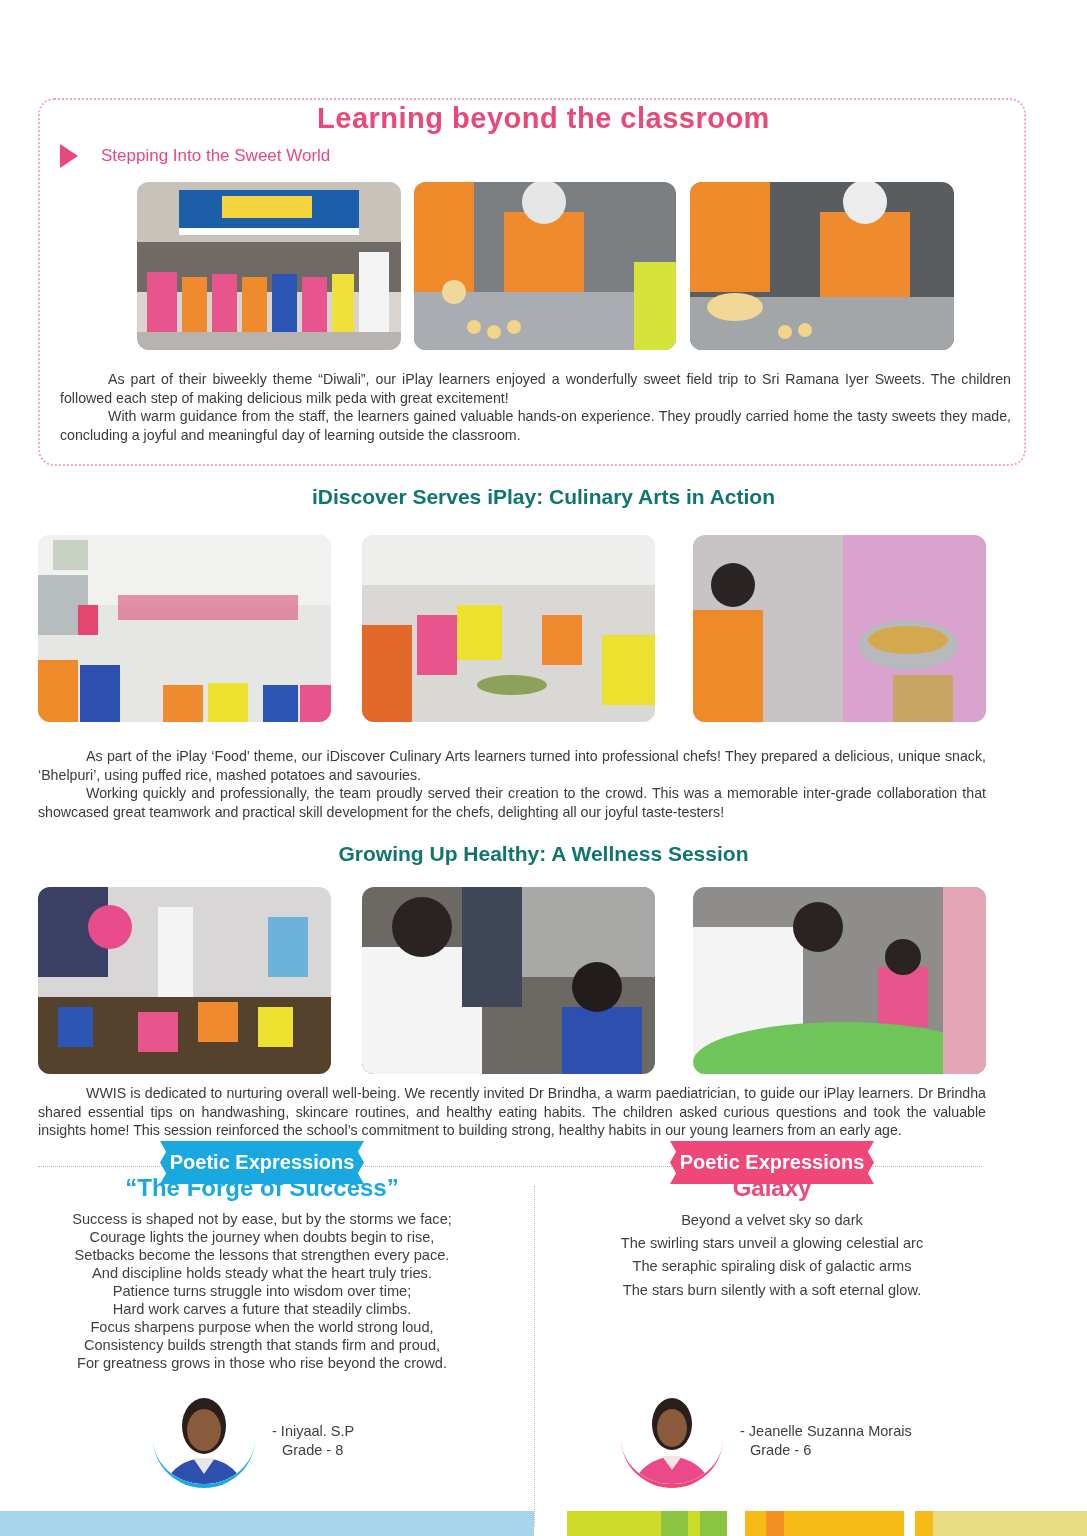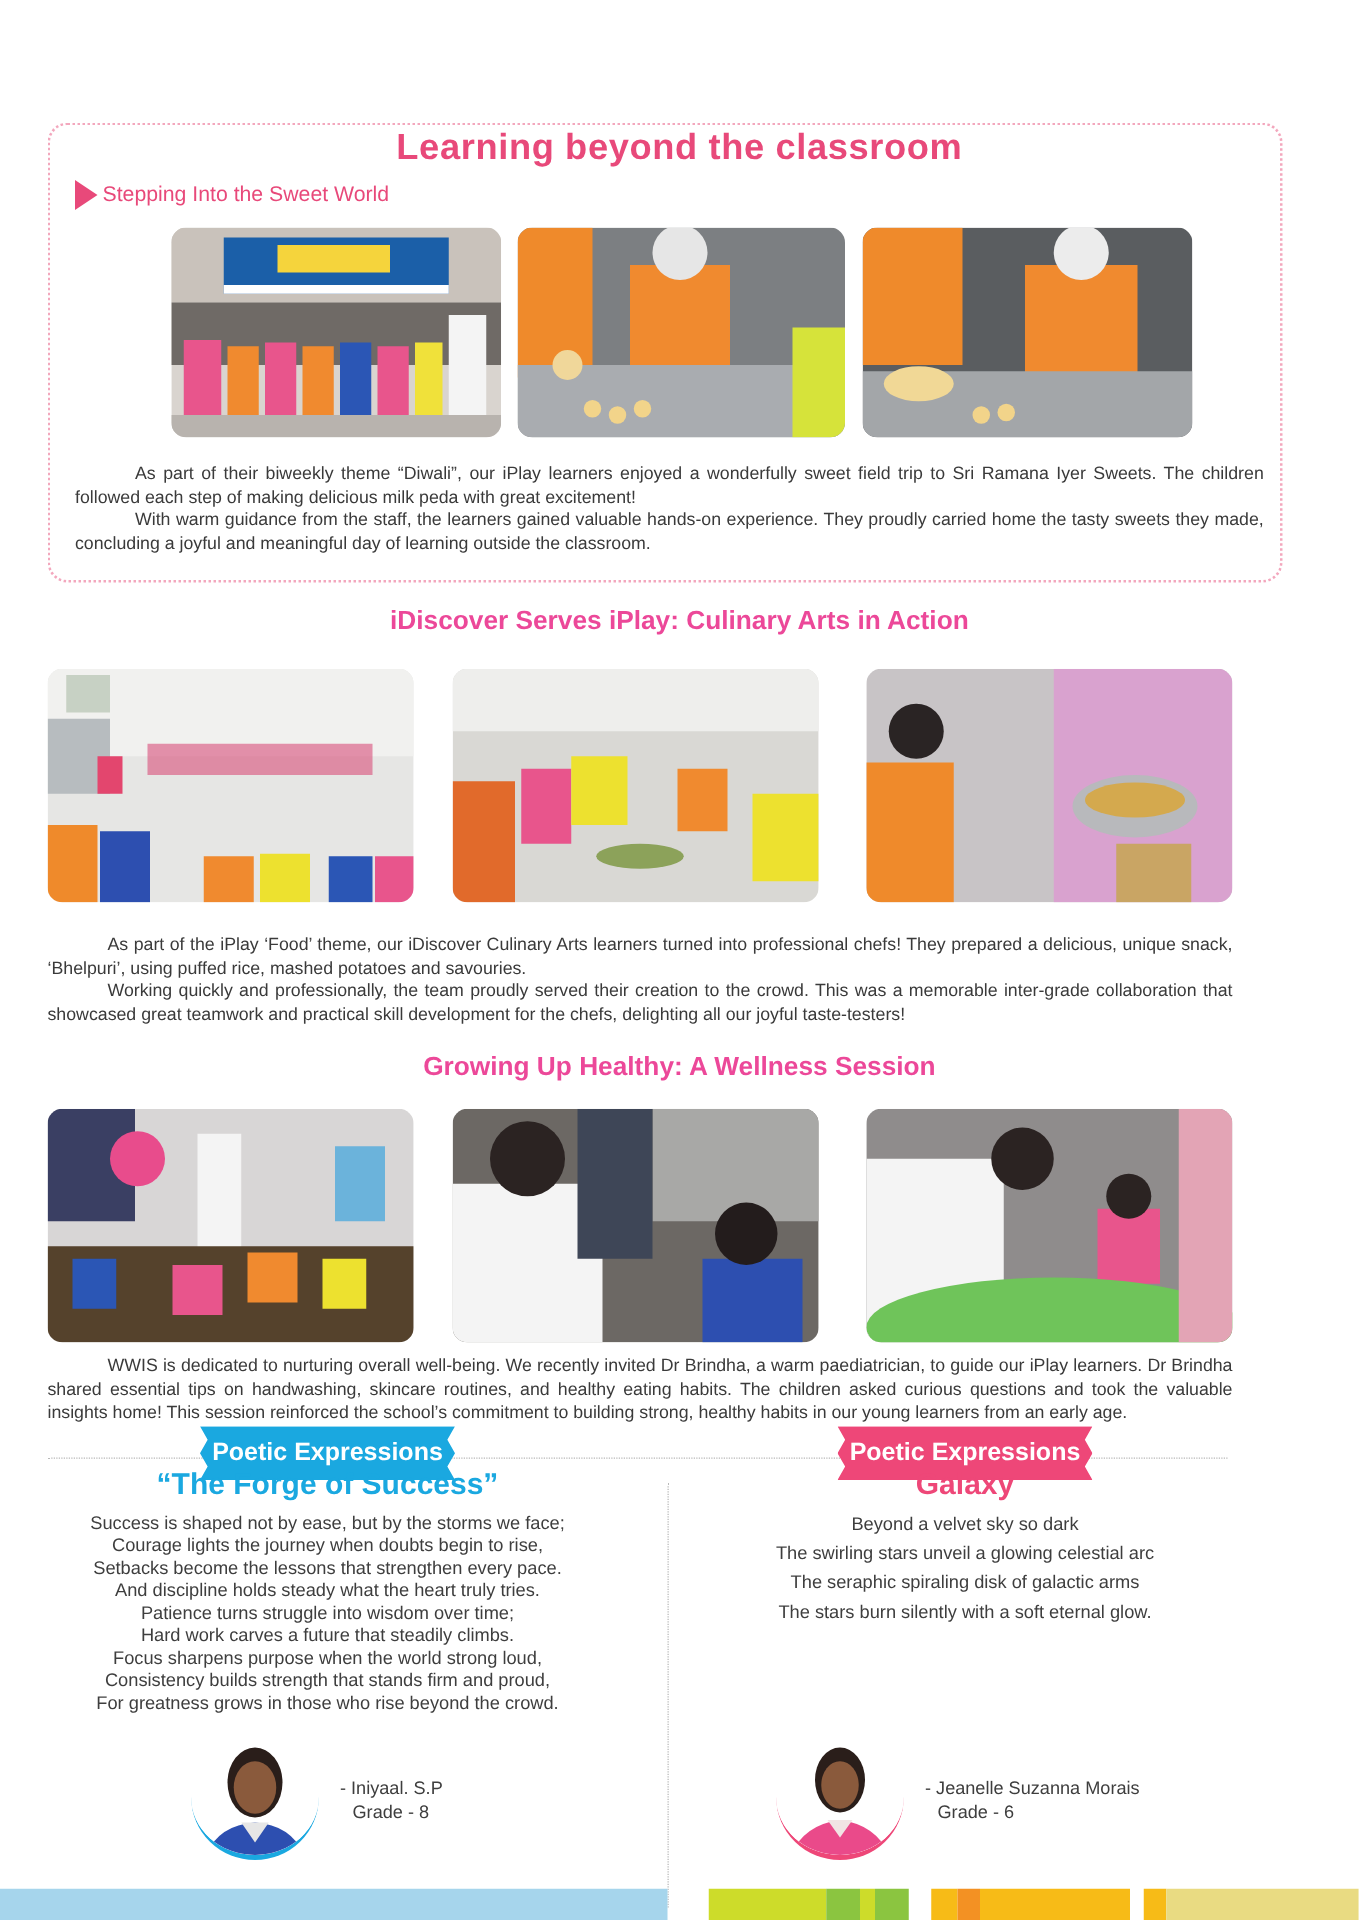--- a/index.html
+++ b/index.html
@@ -10,40 +10,40 @@
 
   
   .box1 {
     left: 38px; top: 54px; width: 988px; height: 368px;
     border: 2px dotted #f3a7bd; border-radius: 16px;
   }
   .title-main {
     left: 0; width: 1087px; top: 58px; text-align: center;
     font-size: 29px; font-weight: bold; color: #e8497a; letter-spacing: 0.5px;
   }
-  .sub1 { left: 60px; top: 100px; display: flex; align-items: center; gap: 4px; }
+  .sub1 { left: 60px; top: 100px; display: flex; align-items: center; gap: 23px; }
   .tri {
     width: 0; height: 0; border-top: 12px solid transparent; border-bottom: 12px solid transparent;
     border-left: 18px solid #e8497a;
   }
   .sub1-text { color: #e8497a; font-size: 17px; }
 
   .photo {
     border-radius: 12px; overflow: hidden;
   }
   .photo svg { display: block; width: 100%; height: 100%; }
 
   .para {
     font-size: 14.2px; line-height: 18.5px; color: #3a3a3a; text-align: justify;
   }
   .para p { text-indent: 48px; }
 
   .section-head {
     left: 0; width: 1087px; text-align: center;
-    font-size: 21px; font-weight: bold; color: #ec4899;
+    font-size: 21px; font-weight: bold; color: #0f766e;
   }
 
   .divider { left: 38px; top: 1122px; width: 944px; border-top: 1px dotted #b8b8b8; }
   .vdivider { left: 534px; top: 1142px; height: 340px; border-left: 1px dotted #b8b8b8; }
 
   .ribbon {
     height: 43px; display: flex; align-items: center; justify-content: center;
     color: #fff; font-weight: bold; font-size: 20px; position: absolute;
     clip-path: polygon(0 0, 100% 0, 97% 25%, 100% 50%, 97% 75%, 100% 100%, 0 100%, 3% 75%, 0 50%, 3% 25%);
   }

